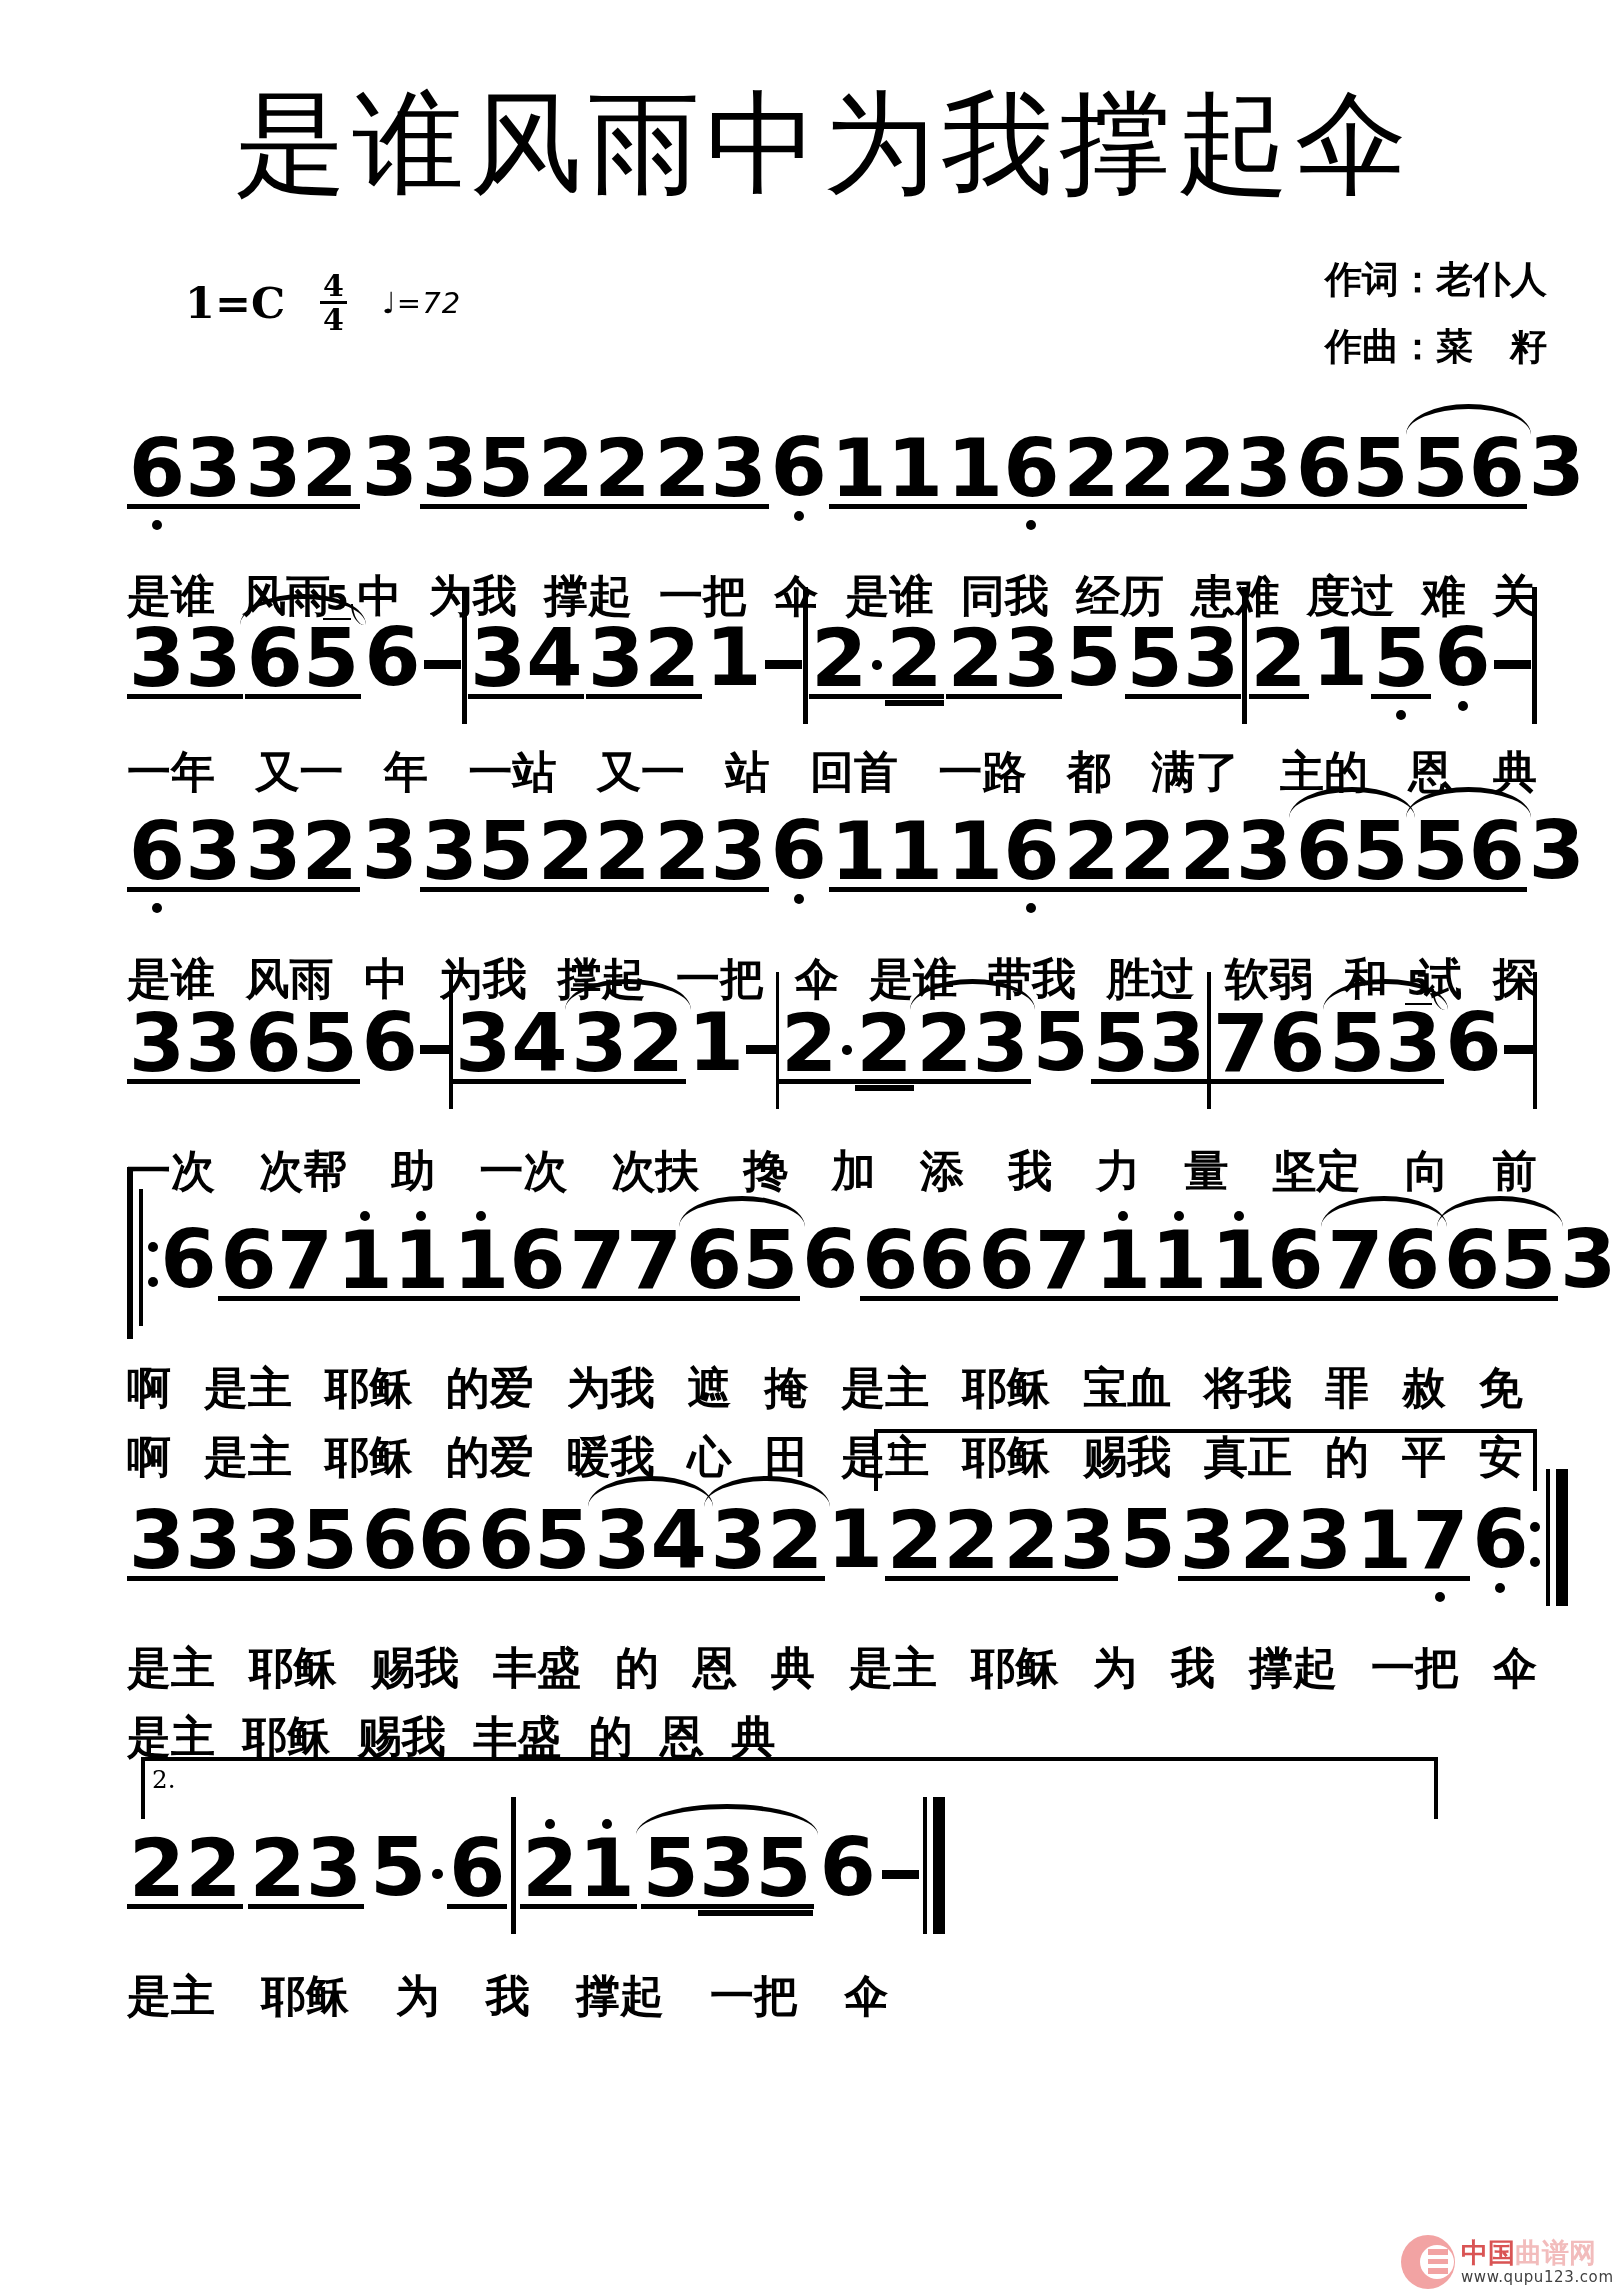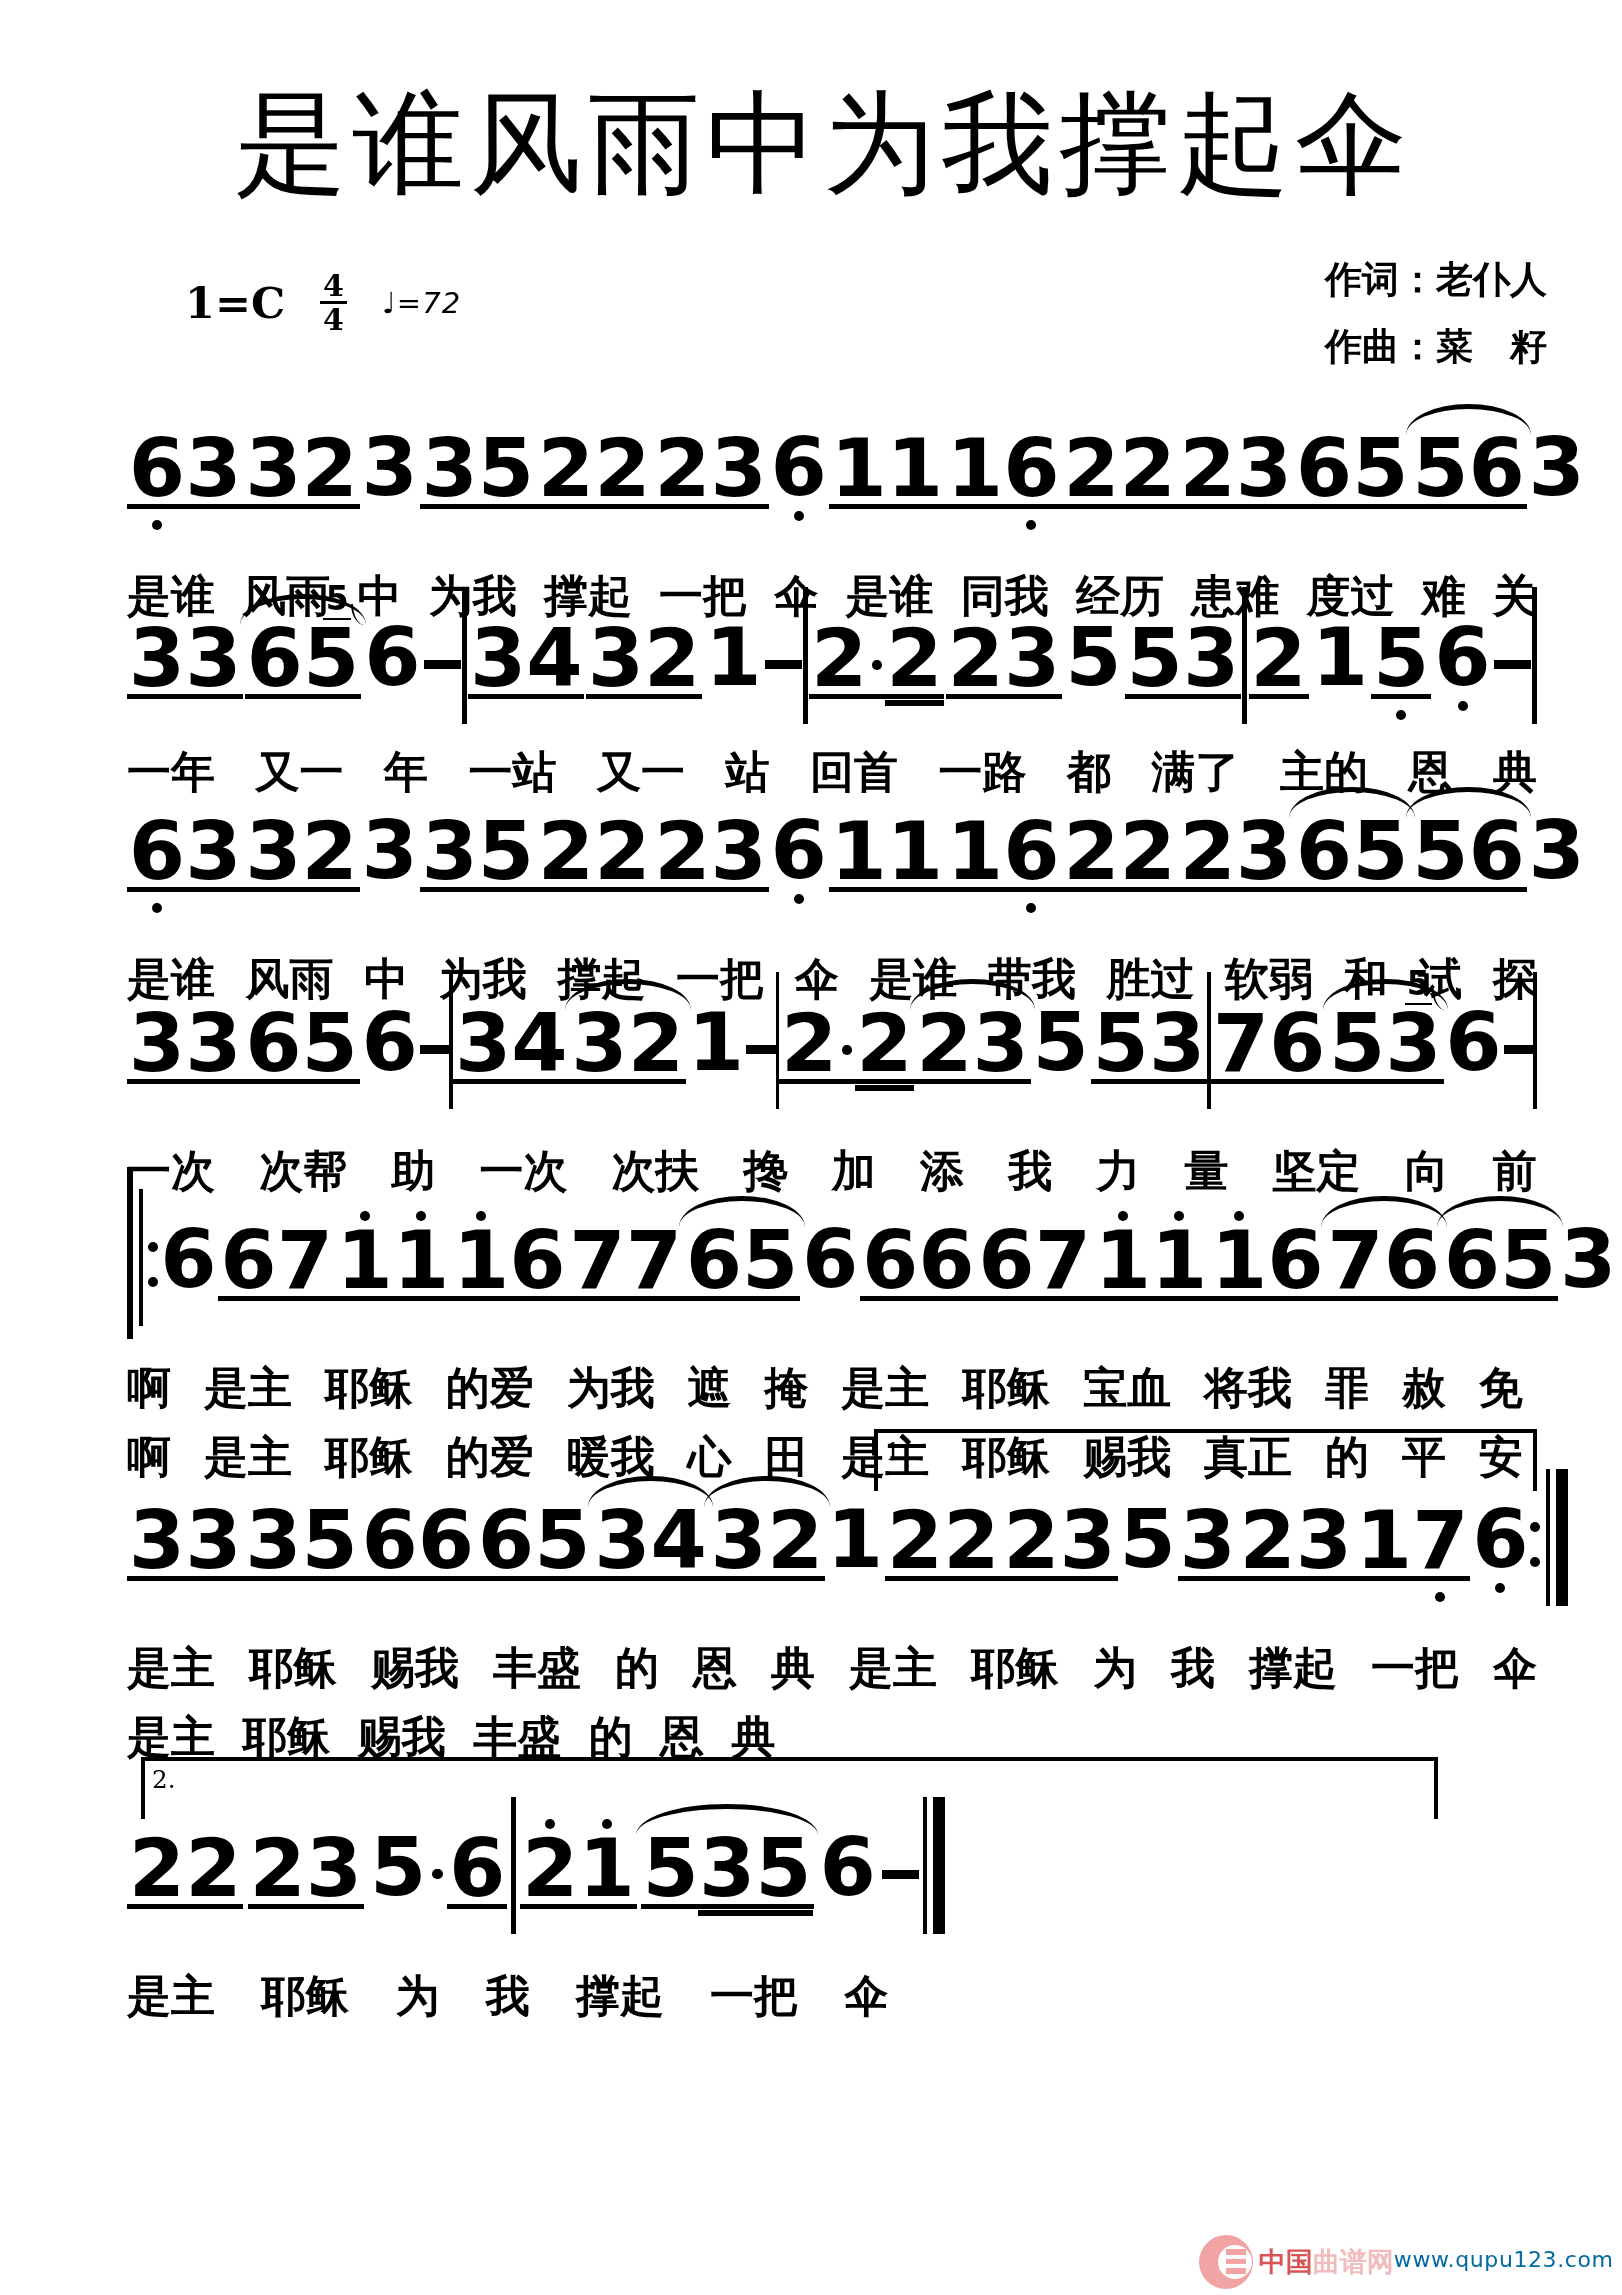--- a/index.html
+++ b/index.html
@@ -51,25 +51,25 @@
   .volta span{position:absolute;top:3.5px;left:7px;font-family:"DejaVu Serif",serif;font-weight:400;font-size:24.6px;}
   .lyr{position:absolute;left:0;display:flex;justify-content:space-between;
        font-family:"DejaVu Sans",sans-serif;font-weight:700;font-size:44px;white-space:nowrap;}
 
   .wm{position:absolute;right:9.4px;bottom:5.8px;display:flex;align-items:center;gap:5.8px;}
   .wmlogo{position:relative;width:54px;height:54px;}
   .wmlogo .c1{position:absolute;left:0;top:0;width:54px;height:54px;border-radius:50%;background:#f2a3a3;}
   .wmlogo .c2{position:absolute;left:18.7px;top:9.4px;width:34px;height:34px;border-radius:50%;background:#fff;}
   .wmlogo .bars{position:absolute;left:27px;top:14px;width:20px;height:24.6px;display:flex;flex-direction:column;justify-content:space-between;}
   .wmlogo .bars i{height:5.3px;background:#f2a3a3;display:block;}
-  .wmtext{display:flex;align-items:flex-start;}
+  .wmtext{display:flex;flex-direction:column;align-items:flex-start;}
   .wmcn{font-family:"DejaVu Serif",serif;font-weight:700;font-size:27px;line-height:1.1;white-space:nowrap;}
   .wmcn .dark{color:#d95454;}
   .wmcn .light{color:#f2bcbc;}
-  .wmurl{font-size:22px;color:#0369a1;letter-spacing:0.6px;}
+  .wmurl{font-size:15px;color:#404040;letter-spacing:0.6px;}
 </style>
 </head>
 <body>
 
 <div class="title">是谁风雨中为我撑起伞</div>
 
 <div class="credits">
   <div>作词：老仆人</div>
   <div>作曲：菜　籽</div>
 </div>

